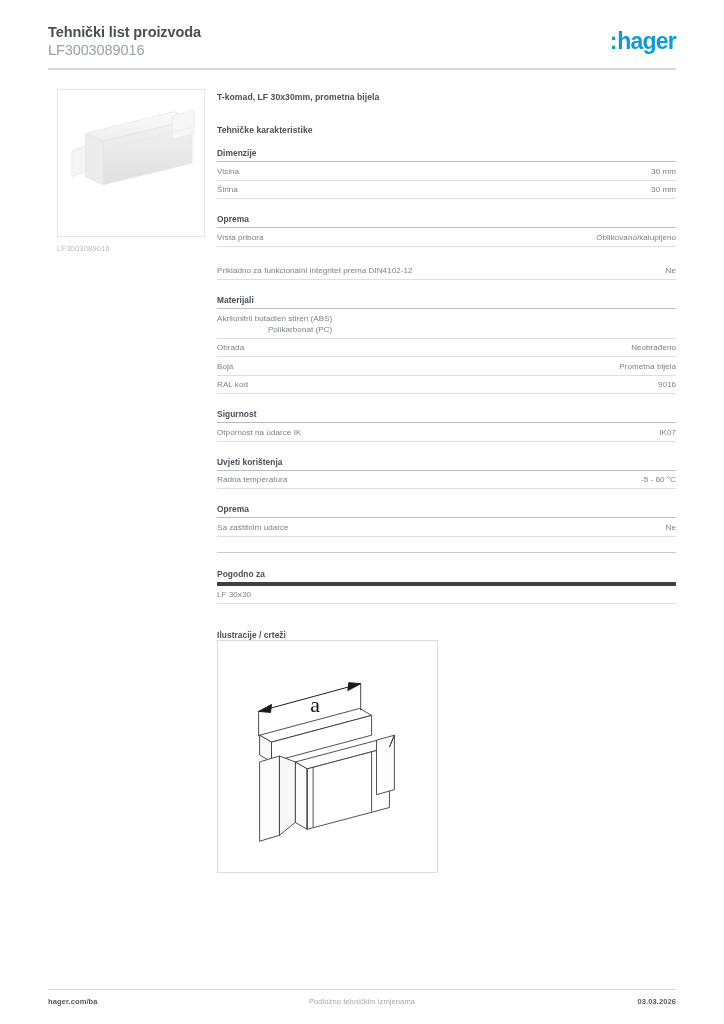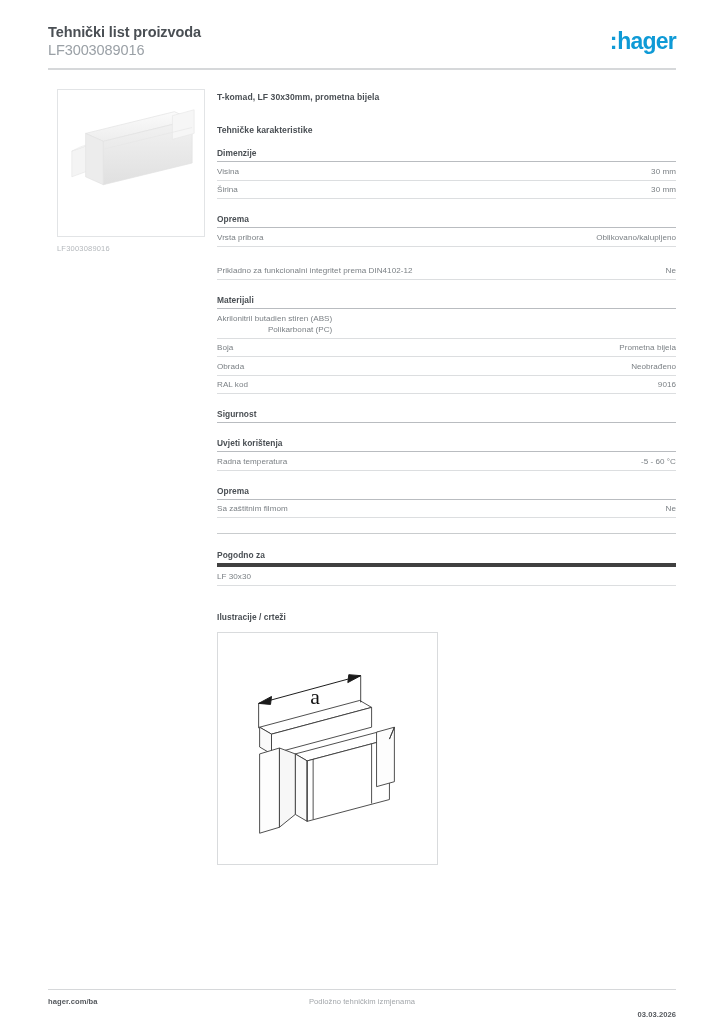--- a/index.html
+++ b/index.html
@@ -85,21 +85,21 @@
   }
 
   .suit-title {
     font-size:8.4px; font-weight:bold; color:#4a4f54;
     letter-spacing:0.05px; padding-bottom:3px;
     border-bottom:4px solid #404040;
   }
 
   .illus-title {
     font-size:8.4px; font-weight:bold; color:#4a4f54;
-    letter-spacing:0.05px; margin:26px 0 10px 0;
+    letter-spacing:0.05px; margin:26px 0 0 0;
   }
   .illus-box {
     width:221px; height:233px; border:1px solid #d9dbdd; background:#fff;
   }
   .illus-svg { display:block; width:100%; height:100%; }
 
   
   .footer-rule {
     position:absolute; left:48px; top:989px; width:628px; height:1px;
     background:#d6d8da;
@@ -108,21 +108,21 @@
   .footer-left {
     position:absolute; left:0; top:0; font-size:7.6px; font-weight:bold;
     color:#55595e; letter-spacing:0.05px;
   }
   .footer-center {
     position:absolute; left:0; right:0; top:0; text-align:center;
     font-size:7.6px; color:#a2a6aa; letter-spacing:0.05px;
   }
   .footer-right {
     position:absolute; right:0; top:0; font-size:7.6px; font-weight:bold;
-    color:#55595e; letter-spacing:0.05px;margin-top:13px;
+    color:#55595e; letter-spacing:0.05px;
   }
 </style>
 </head>
 <body>
 
 <div class="page">
 
   <div class="header">
     <div class="doc-title">Tehnički list proizvoda</div>
     <div class="doc-ref">LF3003089016</div>
@@ -194,49 +194,53 @@
           </div>
         </div>
         <div class="group-gap"></div>
         <div class="group">
           <div class="group-title">Materijali</div>
           <div class="row">
             <div class="row-value">Akrilonitril butadien stiren (ABS)
 Polikarbonat (PC)</div>
           </div>
           <div class="row">
+            <div class="row-label">Obrada</div>
+            <div class="row-value">Neobrađeno</div>
+          </div>
+          <div class="row">
             <div class="row-label">Boja</div>
             <div class="row-value">Prometna bijela</div>
           </div>
           <div class="row">
-            <div class="row-label">Obrada</div>
-            <div class="row-value">Neobrađeno</div>
-          </div>
-          <div class="row">
             <div class="row-label">RAL kod</div>
             <div class="row-value">9016</div>
           </div>
         </div>
         <div class="group-gap"></div>
         <div class="group">
           <div class="group-title">Sigurnost</div>
+          <div class="row">
+            <div class="row-label">Otpornost na udarce IK</div>
+            <div class="row-value">IK07</div>
+          </div>
         </div>
         <div class="group-gap"></div>
         <div class="group">
           <div class="group-title">Uvjeti korištenja</div>
           <div class="row">
             <div class="row-label">Radna temperatura</div>
             <div class="row-value">-5 - 60 °C</div>
           </div>
         </div>
         <div class="group-gap"></div>
         <div class="group">
           <div class="group-title">Oprema</div>
           <div class="row">
-            <div class="row-label">Sa zaštitnim filmom</div>
+            <div class="row-label">Sa zaštitnim udarce</div>
             <div class="row-value">Ne</div>
           </div>
         </div>
         <div class="group-gap"></div>
       </div>
 
     <div class="divider-strong"></div>
 
     <div class="group">
       <div class="suit-title">Pogodno za</div>

